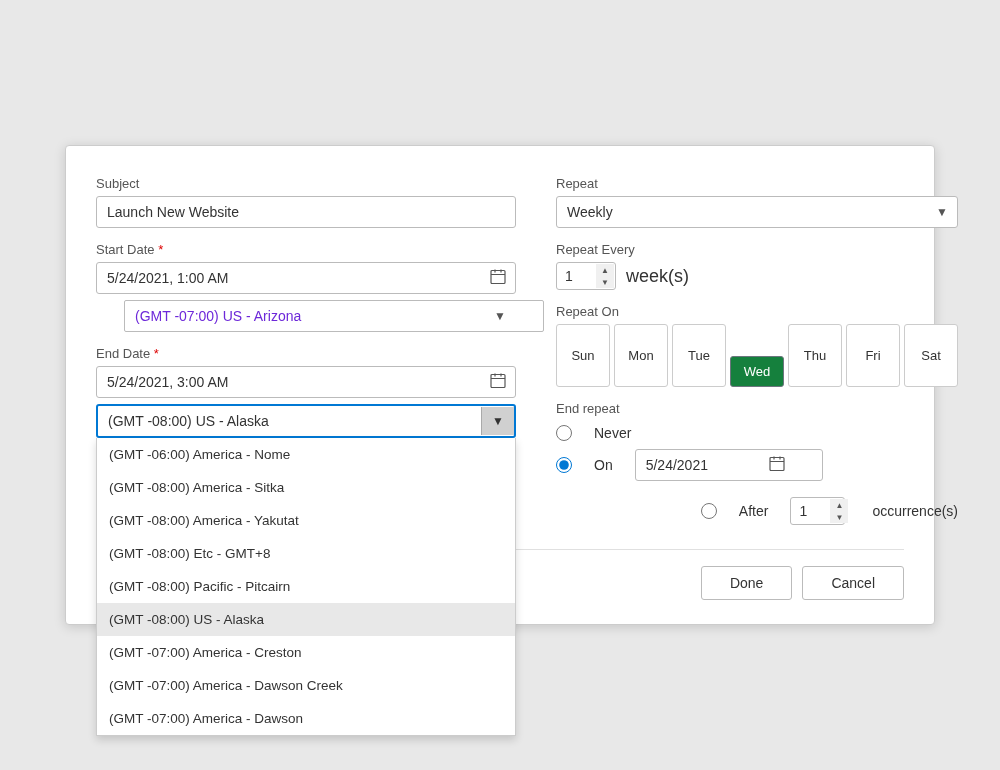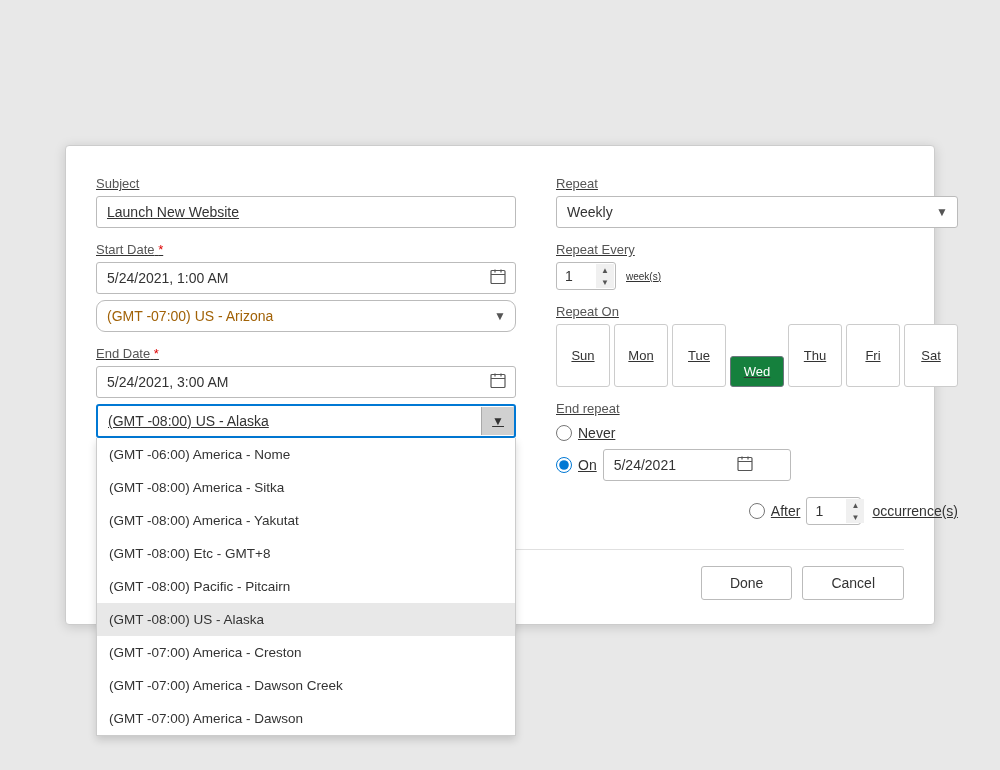--- a/index.html
+++ b/index.html
@@ -80,28 +80,29 @@
       color: #555;
       pointer-events: none;
     }
     .select-wrapper {
       position: relative;
       width: 100%;
     }
     .select-wrapper select {
       width: 100%;
       border: 1px solid #bbb;
-      border-radius: 9px;
+      border-radius: 2px;
       padding: 7px 10px;
       font-size: 14px;
-      color: #a16207;
+      color: #6d28d9;
       background: #fff;
       appearance: none;
       outline: none;
       cursor: pointer;
+      margin-left: 28px;
     }
     .select-arrow {
       position: absolute;
       right: 10px;
       top: 50%;
       transform: translateY(-50%);
       pointer-events: none;
       color: #555;
       font-size: 12px;
     }
@@ -202,21 +203,21 @@
       border: none;
       background: #f0f0f0;
       cursor: pointer;
       font-size: 8px;
       display: flex;
       align-items: center;
       justify-content: center;
       color: #555;
     }
     .week-label {
-      font-size: 10px;
+      font-size: 18px;
       color: #333;
     }
     
     .days-row {
       display: flex;
       gap: 4px;
       border-radius: 14px;
     }
     .day-btn {
       padding: 7px 0;
@@ -232,21 +233,21 @@
     .day-btn.active {
       background: #15803d;
       color: #fff;
       border-color: #6c757d;
       margin-top: 32px;
     }
     
     .radio-row {
       display: flex;
       align-items: center;
-      gap: 6px;
+      gap: 22px;
       margin-top: 4px;
     }
     .radio-input {
       width: 16px;
       height: 16px;
       cursor: pointer;
       accent-color: #0078d4;
     }
     .end-date-wrapper {
       display: flex;
@@ -286,21 +287,20 @@
       border: 1px solid #bbb;
       background: #fff;
       color: #333;
     }
     .btn-primary {
       background: #fff;
     }
     .field-group {
       display: flex;
       flex-direction: column;
-      text-decoration: underline;
     }
   </style>
 </head>
 <body>
 
 <div class="dialog">
   <div class="dialog-body">
 
     <div class="left-panel">
 

